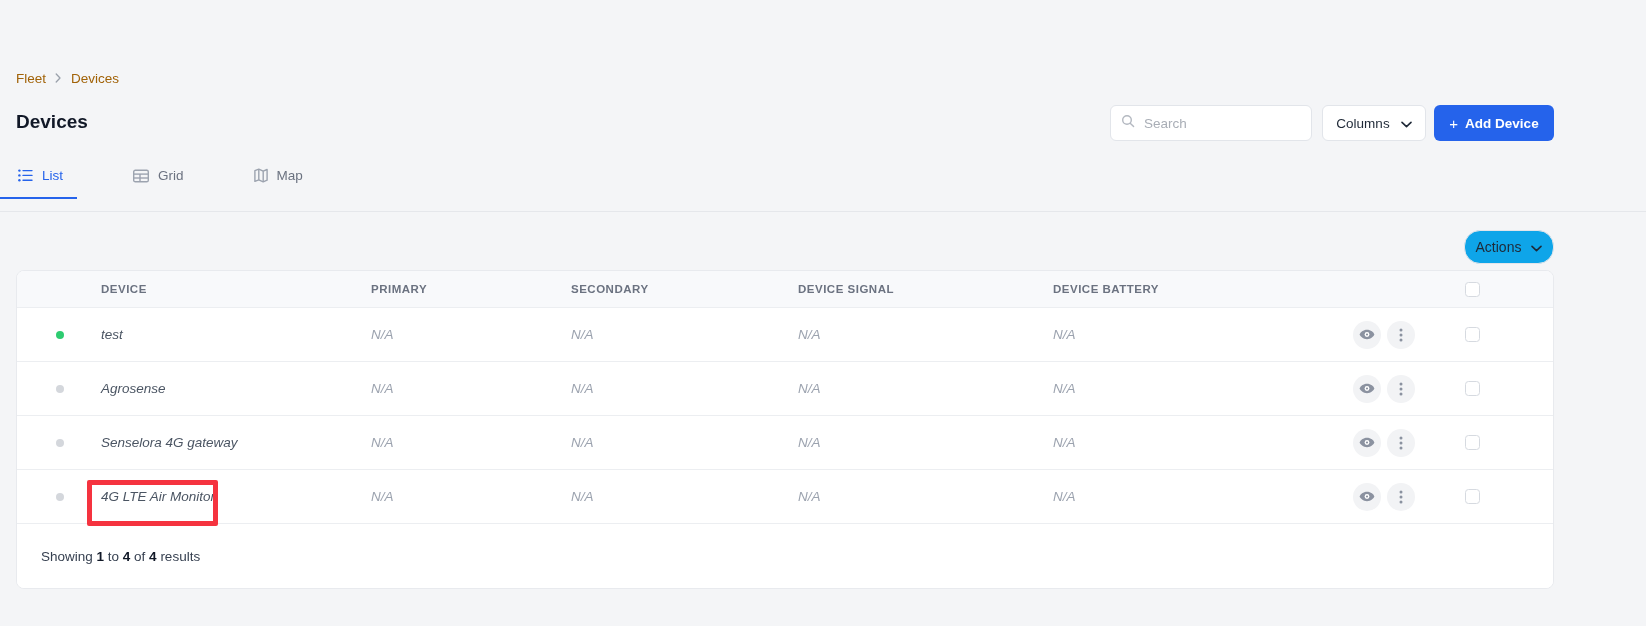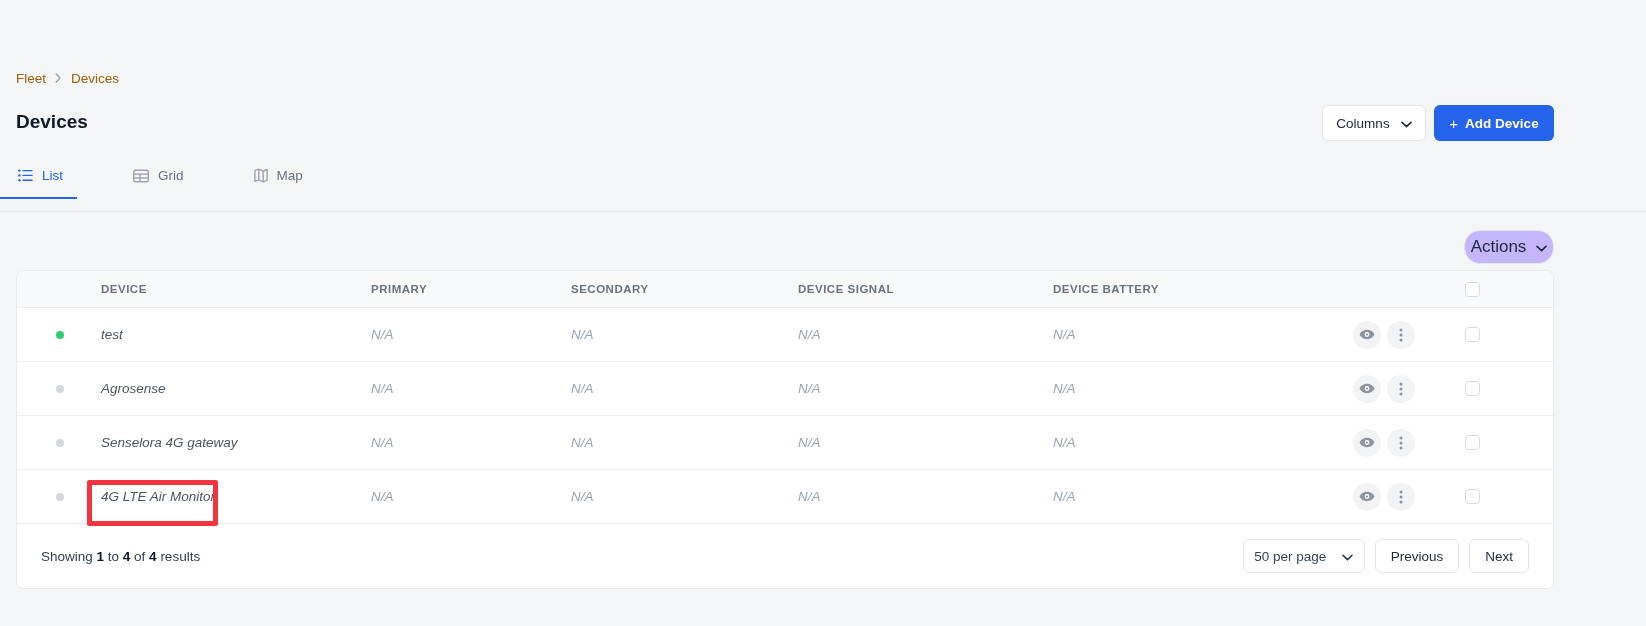--- a/index.html
+++ b/index.html
@@ -177,28 +177,28 @@
     background: #e5e7eb;
   }
 
   
   .btn-actions {
     position: absolute;
     left: 1464px;
     top: 230px;
     width: 90px;
     height: 34px;
-    background: #c4b5fd;
+    background: #0ea5e9;
     border: 1px solid #e2e5ea;
     border-radius: 16px;
     display: flex;
     align-items: center;
     justify-content: center;
     gap: 10px;
-    font-size: 17px;
+    font-size: 14px;
     color: #1f2937;
     cursor: pointer;
   }
 
   
   .table-card {
     position: absolute;
     left: 16px;
     top: 270px;
     width: 1538px;
@@ -354,20 +354,29 @@
     <span class="sep">
       <svg width="7" height="10" viewBox="0 0 7 10">
           <path d="M1.2 1L5 5l-3.8 4" fill="none" stroke="#9aa1ab" stroke-width="1.3" stroke-linecap="round" stroke-linejoin="round"></path>
         </svg>
     </span>
     <a class="crumb" href="#">Devices</a>
   </nav>
 
   <h1 class="page-title">Devices</h1>
 
+  <div class="search-box">
+    <span>
+      <svg width="14" height="14" viewBox="0 0 14 14">
+          <circle cx="6" cy="6" r="4.3" fill="none" stroke="#b3b8c0" stroke-width="1.4"></circle>
+          <line x1="9.2" y1="9.2" x2="12.6" y2="12.6" stroke="#b3b8c0" stroke-width="1.4" stroke-linecap="round"></line>
+        </svg>
+    </span>
+    <input type="text" placeholder="Search" style="">
+  </div>
 
   <div class="btn-columns">
     <span>Columns</span>
     <span class="chev">
       <svg width="11" height="7" viewBox="0 0 11 7">
           <path d="M1 1.3L5.5 5.6 10 1.3" fill="none" stroke="#1f2937" stroke-width="1.6" stroke-linecap="round" stroke-linejoin="round"></path>
         </svg>
     </span>
   </div>
 
@@ -565,30 +574,18 @@
             </svg>
         </div>
       </div>
       <div class="col-check">
           <div class="checkbox"></div>
         </div>
     </div>
 
     <div class="tfoot">
       <div class="showing"><span>Showing </span><b>1</b><span> to </span><b>4</b><span> of </span><b>4</b><span> results</span></div>
-      <div class="foot-right">
-        <div class="per-page">
-          <span>50 per page</span>
-          <span class="chev">
-            <svg width="11" height="7" viewBox="0 0 11 7">
-                <path d="M1 1.3L5.5 5.6 10 1.3" fill="none" stroke="#374151" stroke-width="1.6" stroke-linecap="round" stroke-linejoin="round"></path>
-              </svg>
-          </span>
-        </div>
-        <button class="pg-btn">Previous</button>
-        <button class="pg-btn">Next</button>
-      </div>
     </div>
   </div>
 
   <div class="annot-box"></div>
 
 </div>
 
 </body></html>

